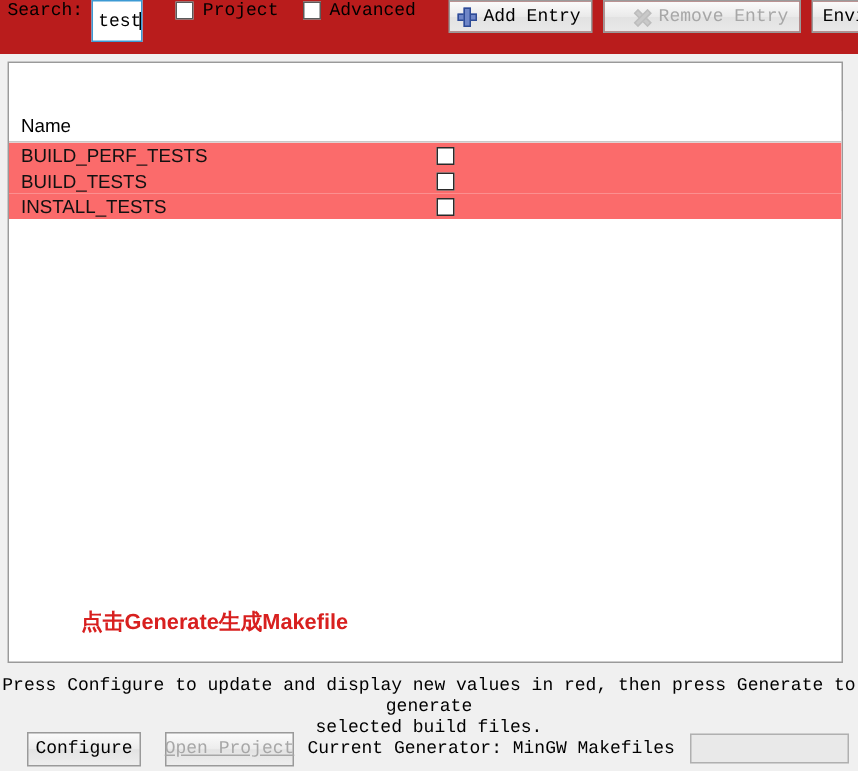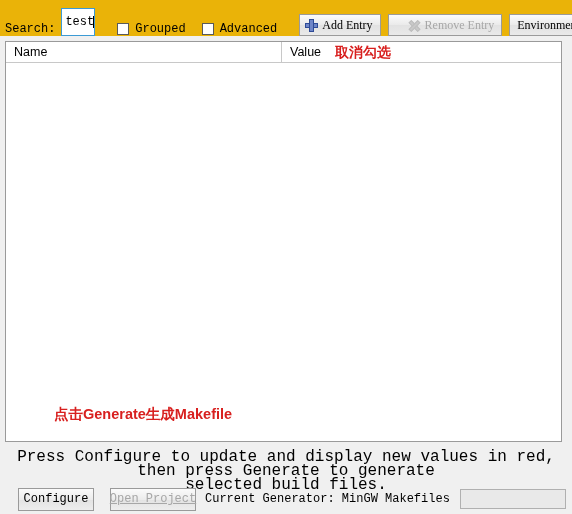--- a/index.html
+++ b/index.html
@@ -16,22 +16,22 @@
     color: #000;
     position: relative;
   }
 
   
   .toolbar {
     position: absolute;
     left: 0; top: 0;
     width: 572px; height: 36px;
     display: flex;
-    align-items: flex-end;
-    background: #eab308;
+    align-items: flex-start;
+    background: #b91c1c;
   }
   .search-label {
     font-family: "Liberation Mono", monospace;
     font-size: 12px;
     margin-left: 5px;
     white-space: nowrap;
   }
   .caret {
     display: inline-block;
     width: 1px;
@@ -77,21 +77,21 @@
     font-size: 12px;
     margin-left: 6px;
   }
 
   .tbtn {
     height: 22px;
     border: 1px solid #9a9a9a;
     background: linear-gradient(to bottom, #fbfbfb 0%, #eaeaea 50%, #e2e2e2 51%, #e9e9e9 100%);
     display: flex;
     align-items: center;
-    font-family: Liberation Serif, serif;
+    font-family: Liberation Mono, monospace;
     font-size: 12px;
     padding: 0 7px;
     box-sizing: border-box;
     white-space: nowrap;
     color: #000;
   }
   .tbtn.add { margin-left: 22px; padding-left: 5px; }
   .tbtn.remove { margin-left: 7px; color: #a7a7a7; padding-left: 19px; }
   .tbtn.env { margin-left: 7px; }
 
@@ -137,20 +137,21 @@
     box-sizing: border-box;
     overflow: hidden;
   }
   .thead {
     height: 20px;
     display: flex;
     align-items: center;
     border-bottom: 1px solid #c8c8c8;
     background: #ffffff;
     position: relative;
+    margin-top: 32px;
   }
   .th {
     font-family: "Liberation Sans", sans-serif;
     font-size: 12.5px;
     color: #000;
     padding-left: 8px;
     box-sizing: border-box;
     height: 20px;
     line-height: 20px;
   }
@@ -212,21 +213,21 @@
   }
 
   
   .status {
     position: absolute;
     left: 0;
     top: 450px;
     width: 572px;
     text-align: center;
     font-family: "Liberation Mono", monospace;
-    font-size: 16px;
+    font-size: 12px;
     line-height: 14px;
     color: #000;
   }
 
   
   .bottombar {
     position: absolute;
     left: 12px;
     top: 485px;
     width: 572px;
@@ -284,21 +285,21 @@
 
   <span class="search-label">Search:</span>
 
   <div class="search-box">
     <span class="txt">test</span>
       <span class="caret"></span>
   </div>
 
   <div class="cb-wrap">
     <span class="cbox"></span>
-    <span class="cb-text">Grouped</span>
+    <span class="cb-text">Project</span>
   </div>
 
   <div class="cb-wrap second">
     <span class="cbox"></span>
     <span class="cb-text">Advanced</span>
   </div>
 
   <div class="tbtn add">
     <span class="plus-icon">
         <i class="h"></i>
@@ -317,26 +318,46 @@
 
   <div class="tbtn env">
     <span>Environment...</span>
   </div>
 </div>
 
 <div class="table-panel">
 
   <div class="thead">
     <div class="th name">Name</div>
-    <div class="th value">
-      <span>Value</span>
-      <span class="anno-header">取消勾选</span>
+  </div>
+
+  <div class="rows">
+
+    <div class="trow">
+      <div class="c-name">BUILD_PERF_TESTS</div>
+      <div class="c-val">
+        <span class="cell-cbox"></span>
+      </div>
     </div>
-  </div>
-
+
+    <div class="trow">
+      <div class="c-name">BUILD_TESTS</div>
+      <div class="c-val">
+        <span class="cell-cbox"></span>
+      </div>
+    </div>
+
+    <div class="trow">
+      <div class="c-name">INSTALL_TESTS</div>
+      <div class="c-val">
+        <span class="cell-cbox"></span>
+      </div>
+    </div>
+
+  </div>
 
   <div class="anno-bottom">点击Generate生成Makefile</div>
 </div>
 
 <div class="status">
   <div>Press Configure to update and display new values in red, then press Generate to generate</div>
   <div>selected build files.</div>
 </div>
 
 <div class="bottombar">

